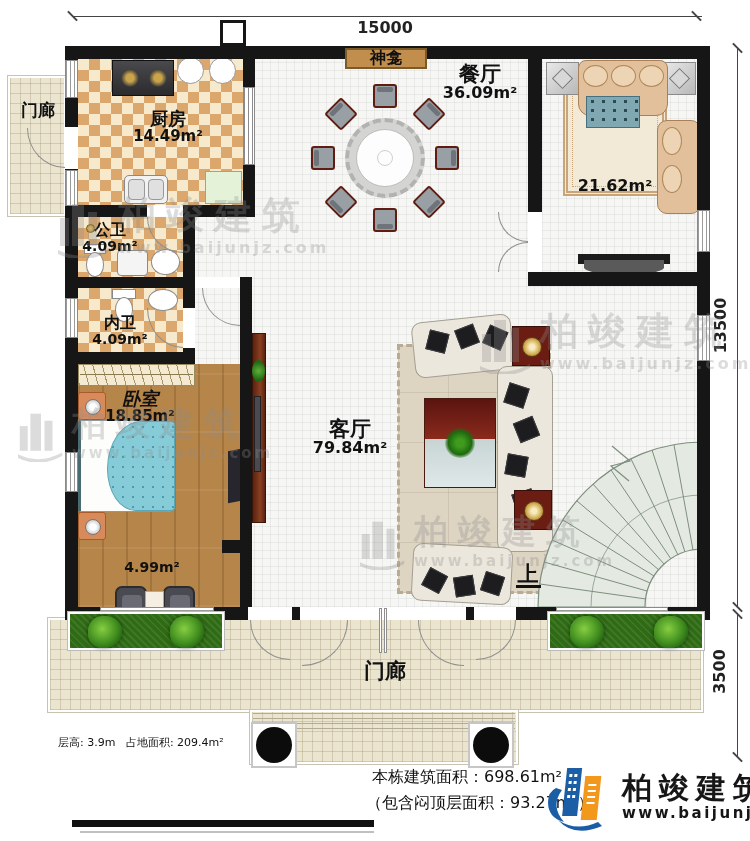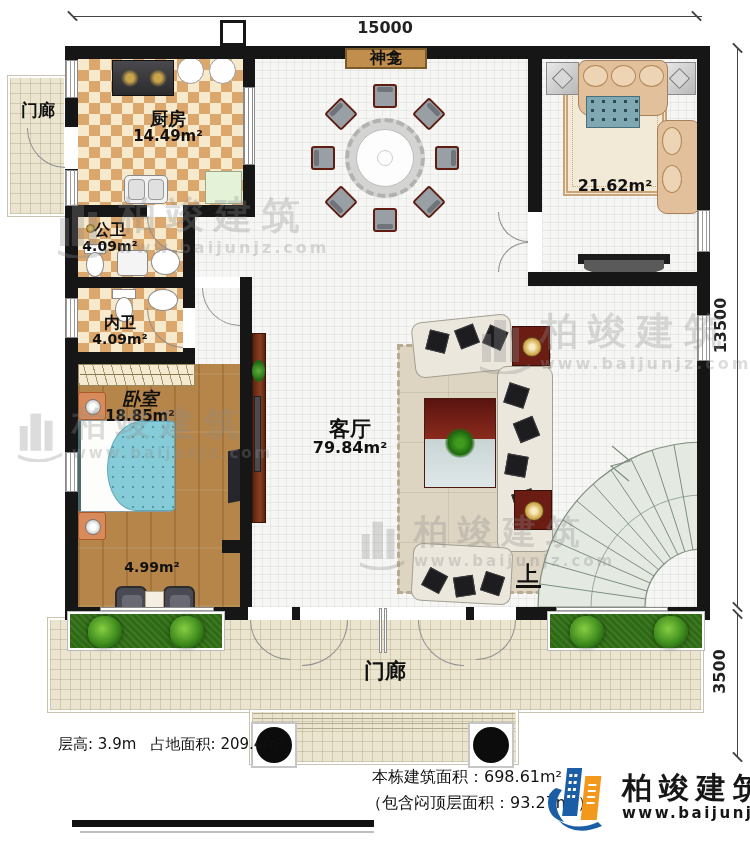--- a/index.html
+++ b/index.html
@@ -271,20 +271,24 @@
     <div class="rname" style="font-size:18px;font-style:italic;">卧室</div>
     <div class="rarea" style="font-size:15px;">18.85m²</div>
   </div>
   <div class="abs rlabel" style="left:112px;top:560px;width:80px;">
     <div class="rarea" style="font-size:14px;">4.99m²</div>
   </div>
   <div class="abs rlabel" style="left:295px;top:418px;width:110px;">
     <div class="rname" style="font-size:21px;">客厅</div>
     <div class="rarea" style="font-size:16px;">79.84m²</div>
   </div>
+  <div class="abs rlabel" style="left:425px;top:63px;width:110px;">
+    <div class="rname" style="font-size:21px;">餐厅</div>
+    <div class="rarea" style="font-size:16px;">36.09m²</div>
+  </div>
   <div class="abs rlabel" style="left:560px;top:178px;width:110px;">
     <div class="rarea" style="font-size:16px;">21.62m²</div>
   </div>
   <div class="abs rlabel" style="left:330px;top:660px;width:110px;">
     <div class="rname" style="font-size:21px;">门廊</div>
   </div>
   <div class="abs rlabel" style="left:508px;top:563px;width:40px;">
     <div class="rname" style="font-size:21px;border-bottom:3px solid #111;display:inline-block;padding:0 2px;">上</div>
   </div>
 
@@ -353,21 +357,21 @@
           <rect x="30" y="16" width="9" height="34"></rect>
           <path d="M0,54 Q24,66 50,52 L50,56 Q24,70 0,58 Z"></path>
         </g>
       </svg>
     <div>
       <div class="wm-big" style="font-size:34px;">柏竣建筑</div>
       <div class="wm-url" style="font-size:15px;">www.baijunjz.com</div>
     </div>
   </div>
 
-  <div class="abs" style="left:58px;top:735px;font-size:15px;color:#111;z-index:35;text-align:center;">
+  <div class="abs" style="left:58px;top:735px;font-size:11px;color:#111;z-index:35;text-align:center;">
     <span>层高: 3.9m</span>&nbsp;&nbsp;
     <span>占地面积: 209.4m²</span>
   </div>
   <div class="abs" style="left:72px;top:820px;width:302px;height:7px;background:#111;z-index:35;"></div>
   <div class="abs" style="left:80px;top:831px;width:294px;height:2px;background:#c0c0c0;z-index:35;"></div>
 
   <div class="abs" style="left:372px;top:764px;font-size:16px;color:#111;z-index:35;line-height:1.65;white-space:nowrap;">
     <div><span>本栋建筑面积：</span><span>698.61m²</span></div>
     <div style="margin-left:-6px;">（包含闷顶层面积：93.27m²）</div>
   </div>

